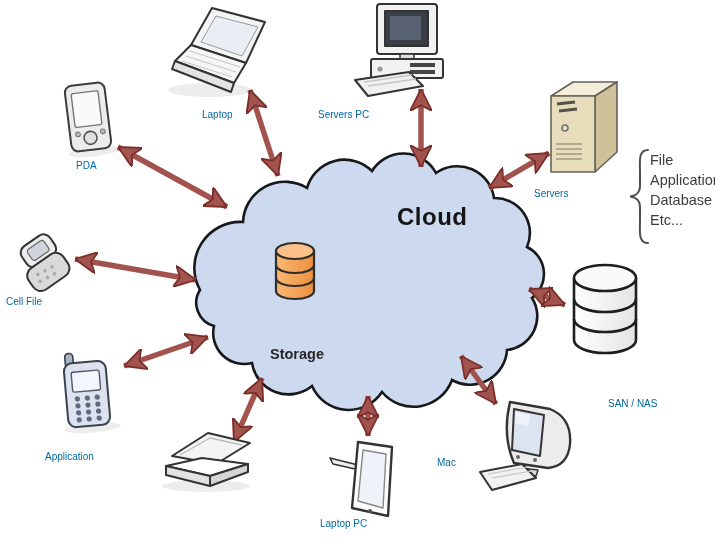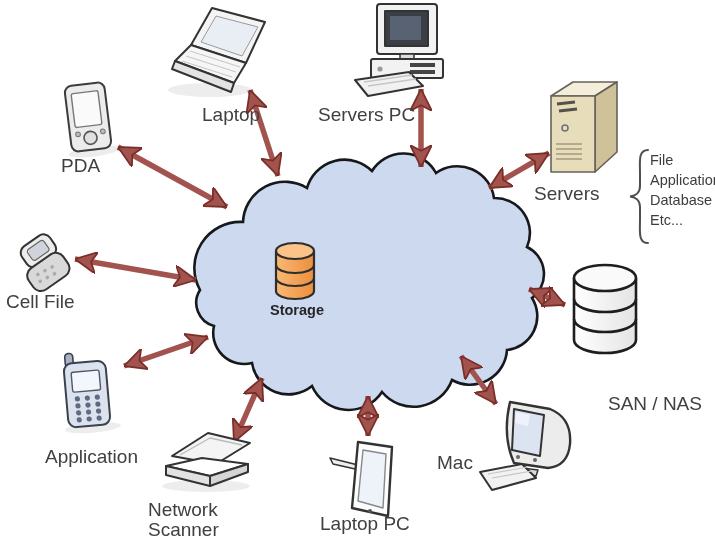--- a/index.html
+++ b/index.html
@@ -2,31 +2,31 @@
 <html><head>
 <meta charset="utf-8">
 <style>
   html,body{margin:0;padding:0;background:#fff;}
   .stage{
     position:relative;width:715px;height:545px;background:#ffffff;
     font-family:"Liberation Sans",sans-serif;overflow:hidden;
   }
   .stage svg{position:absolute;left:0;top:0;}
   .label{
-    position:absolute;font-size:19px;color:#404040;white-space:nowrap;
+    position:absolute;font-size:10px;color:#0369a1;white-space:nowrap;
     line-height:18px;
   }
   .label.wrap{white-space:normal;}
   .cloud-label{
     position:absolute;font-size:24px;font-weight:bold;color:#141414;
     letter-spacing:.5px;
   }
   .storage-label{
     position:absolute;font-size:14.5px;font-weight:bold;color:#262626;
-    width:78px;text-align:center;
+    width:78px;text-align:center;margin-top:44px;
   }
   .roles{
     position:absolute;left:650px;top:150px;font-size:14.5px;color:#3d3d3d;
     line-height:20px;
   }
   .arrow{stroke-width:5.5;}
 </style>
 </head>
 <body>
 
@@ -182,28 +182,28 @@
       <path d="M2,14 L2,76 A31,13 0 0 0 64,76 L64,14" fill="url(#gradSan)"></path>
       <ellipse cx="33" cy="14" rx="31" ry="13" fill="#fafafa"></ellipse>
       <path d="M2,35 A31,13 0 0 0 64,35" fill="none"></path>
       <path d="M2,55 A31,13 0 0 0 64,55" fill="none"></path>
     </g>
 
     <path d="M648,150 C638,150 640,162 640,173 L640,186 C640,193 635,196 630,196.5
              C635,197 640,200 640,207 L640,220 C640,231 638,243 648,243" fill="none" stroke="#4f4f4f" stroke-width="2" stroke-linecap="round"></path>
   </svg>
 
+  <div class="cloud-label" style="left:397px;top:203px">Cloud</div>
   <div class="storage-label" style="left:258px;top:302px">Storage</div>
 
   <div class="label" style="left:202px;top:106px">Laptop</div>
   <div class="label" style="left:318px;top:106px">Servers PC</div>
-  <div class="label" style="left:61px;top:157px">PDA</div>
+  <div class="label" style="left:76px;top:157px">PDA</div>
   <div class="label" style="left:6px;top:293px">Cell File</div>
   <div class="label" style="left:45px;top:448px">Application</div>
-  <div class="label wrap" style="left:148px;top:500px;width:80px;line-height:20px">Network Scanner</div>
   <div class="label" style="left:320px;top:515px">Laptop PC</div>
   <div class="label" style="left:437px;top:454px">Mac</div>
   <div class="label" style="left:534px;top:185px">Servers</div>
   <div class="label" style="left:608px;top:395px">SAN / NAS</div>
 
   <div class="roles">
     <div>File</div>
     <div>Application</div>
     <div>Database</div>
     <div>Etc...</div>

